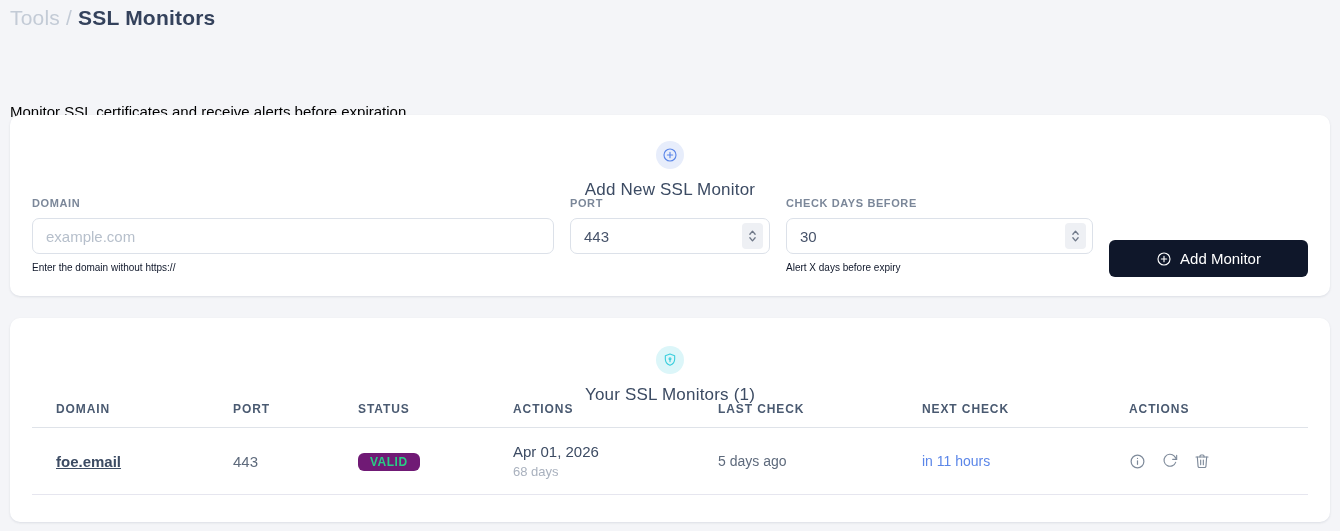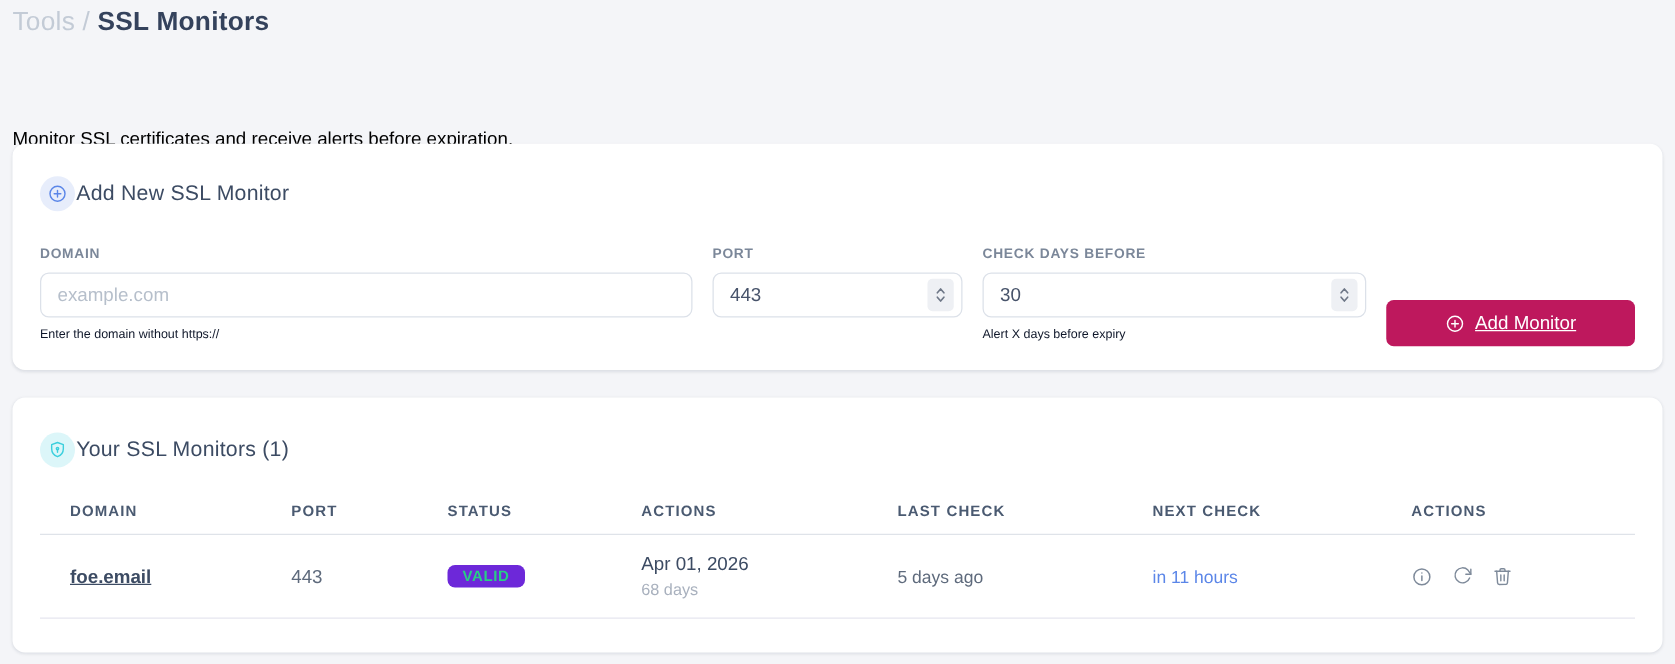--- a/index.html
+++ b/index.html
@@ -22,21 +22,21 @@
     font-size: 15px; color: #000000; margin-top: 44px;
   }
   
   .card {
     position: absolute; left: 10px; width: 1320px;
     background: #ffffff; border-radius: 10px;
     box-shadow: 0 1px 3px rgba(25, 39, 66, .07), 0 1px 2px rgba(25, 39, 66, .04);
   }
   .card-add { top: 115px; height: 181px; padding: 26px 22px 22px 22px; }
   .card-list { top: 318px; height: 204px; padding: 28px 22px 0 22px; }
-  .card-header { display: flex; align-items: center; gap: 1px; height: 28px; }
+  .card-header { display: flex; align-items: center; gap: 11px; height: 28px; flex-direction: column; }
   .icon-badge {
     width: 28px; height: 28px; border-radius: 50%;
     display: flex; align-items: center; justify-content: center; flex: 0 0 28px;
   }
   .badge-blue { background: #e7edfb; }
   .badge-cyan { background: #dcf6f9; }
   .card-title { font-size: 17px; color: #3c4b63; font-weight: 500; letter-spacing: .2px; }
   
   .form-row { display: flex; gap: 16px; margin-top: 28px; align-items: flex-start; }
   .field { display: flex; flex-direction: column; }
@@ -59,25 +59,24 @@
   .num-wrap .text-input { padding-right: 38px; }
   .spinner {
     position: absolute; right: 7px; top: 50%; transform: translateY(-50%);
     width: 21px; height: 26px; background: #eef0f4; border-radius: 4px;
     display: flex; align-items: center; justify-content: center; cursor: pointer;
   }
   .field-helper { font-size: 10px; color: #0f172a; margin-top: 8px; }
   .btn-col { flex: 1; margin-top: 43px; }
   .btn-primary {
     width: 100%; height: 37px;
-    background: #be185d; border: none; border-radius: 6px;
+    background: #0f172a; border: none; border-radius: 6px;
     color: #ffffff; font-size: 15px; font-family: "Liberation Sans", sans-serif;
     display: flex; align-items: center; justify-content: center; gap: 8px;
     cursor: pointer;
-    text-decoration: underline;
   }
   
   .table { margin-top: 8px; }
   .t-row {
     display: grid;
     grid-template-columns: 177px 125px 155px 205px 204px 207px 1fr;
   }
   .t-row > div { padding-left: 24px; }
   .t-head {
     margin-top: 28px;
@@ -88,21 +87,21 @@
     font-size: 12px; font-weight: 700; color: #4a5a71; letter-spacing: .9px;
   }
   .t-body-row {
     height: 67px; align-items: center;
     border-bottom: 1px solid #e6e6ef;
   }
   .cell-domain { font-size: 15px; font-weight: 700; color: #3c4b63; text-decoration: underline; }
   .cell-port { font-size: 15px; color: #5e6a7c; }
   .status-badge {
     display: inline-block; padding: 2px 12px;
-    background: #6d28d9; color: #29cd85;
+    background: #701a75; color: #29cd85;
     font-size: 12px; font-weight: 700; letter-spacing: .5px;
     border-radius: 6px;
     text-align: right;
   }
   .expires-date { font-size: 15px; color: #3c4b63; }
   .expires-days { font-size: 13px; color: #a9b1be; margin-top: 4px; }
   .cell-last { font-size: 14px; color: #5e6a7c; }
   .cell-next { font-size: 14px; color: #5b86e8; }
   .cell-actions { display: flex; gap: 16px; align-items: center; }
   .action-btn {

